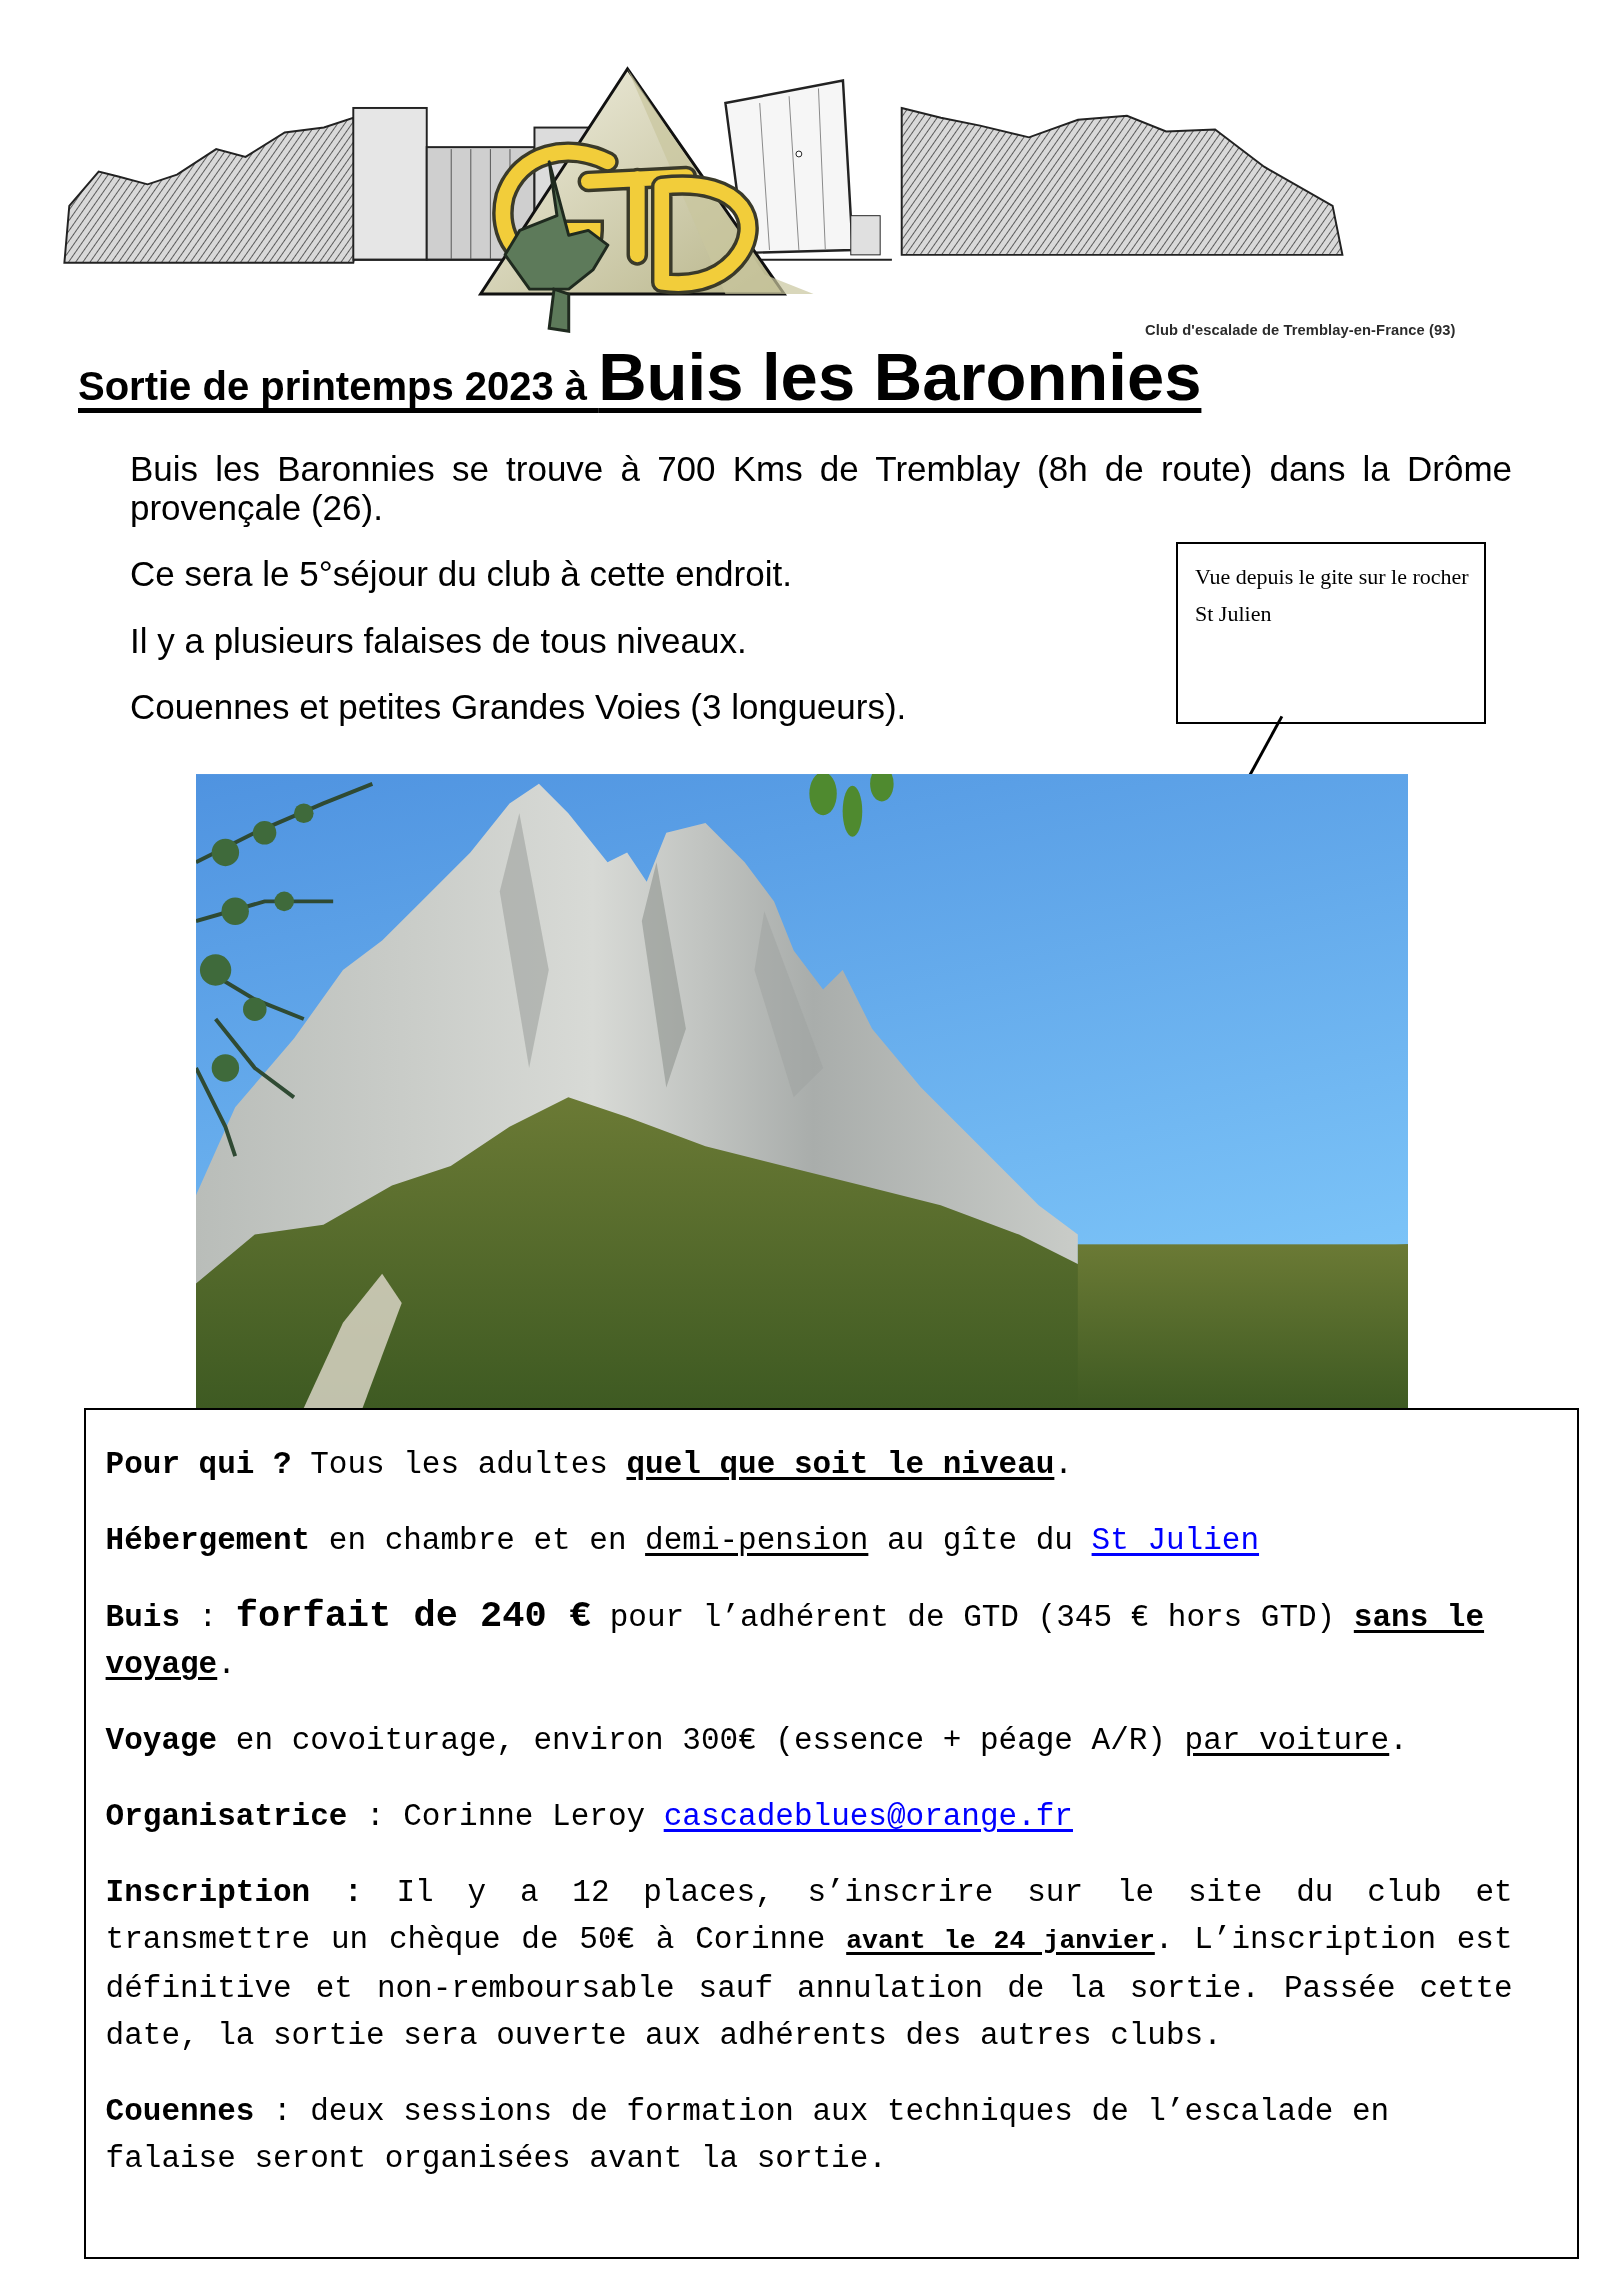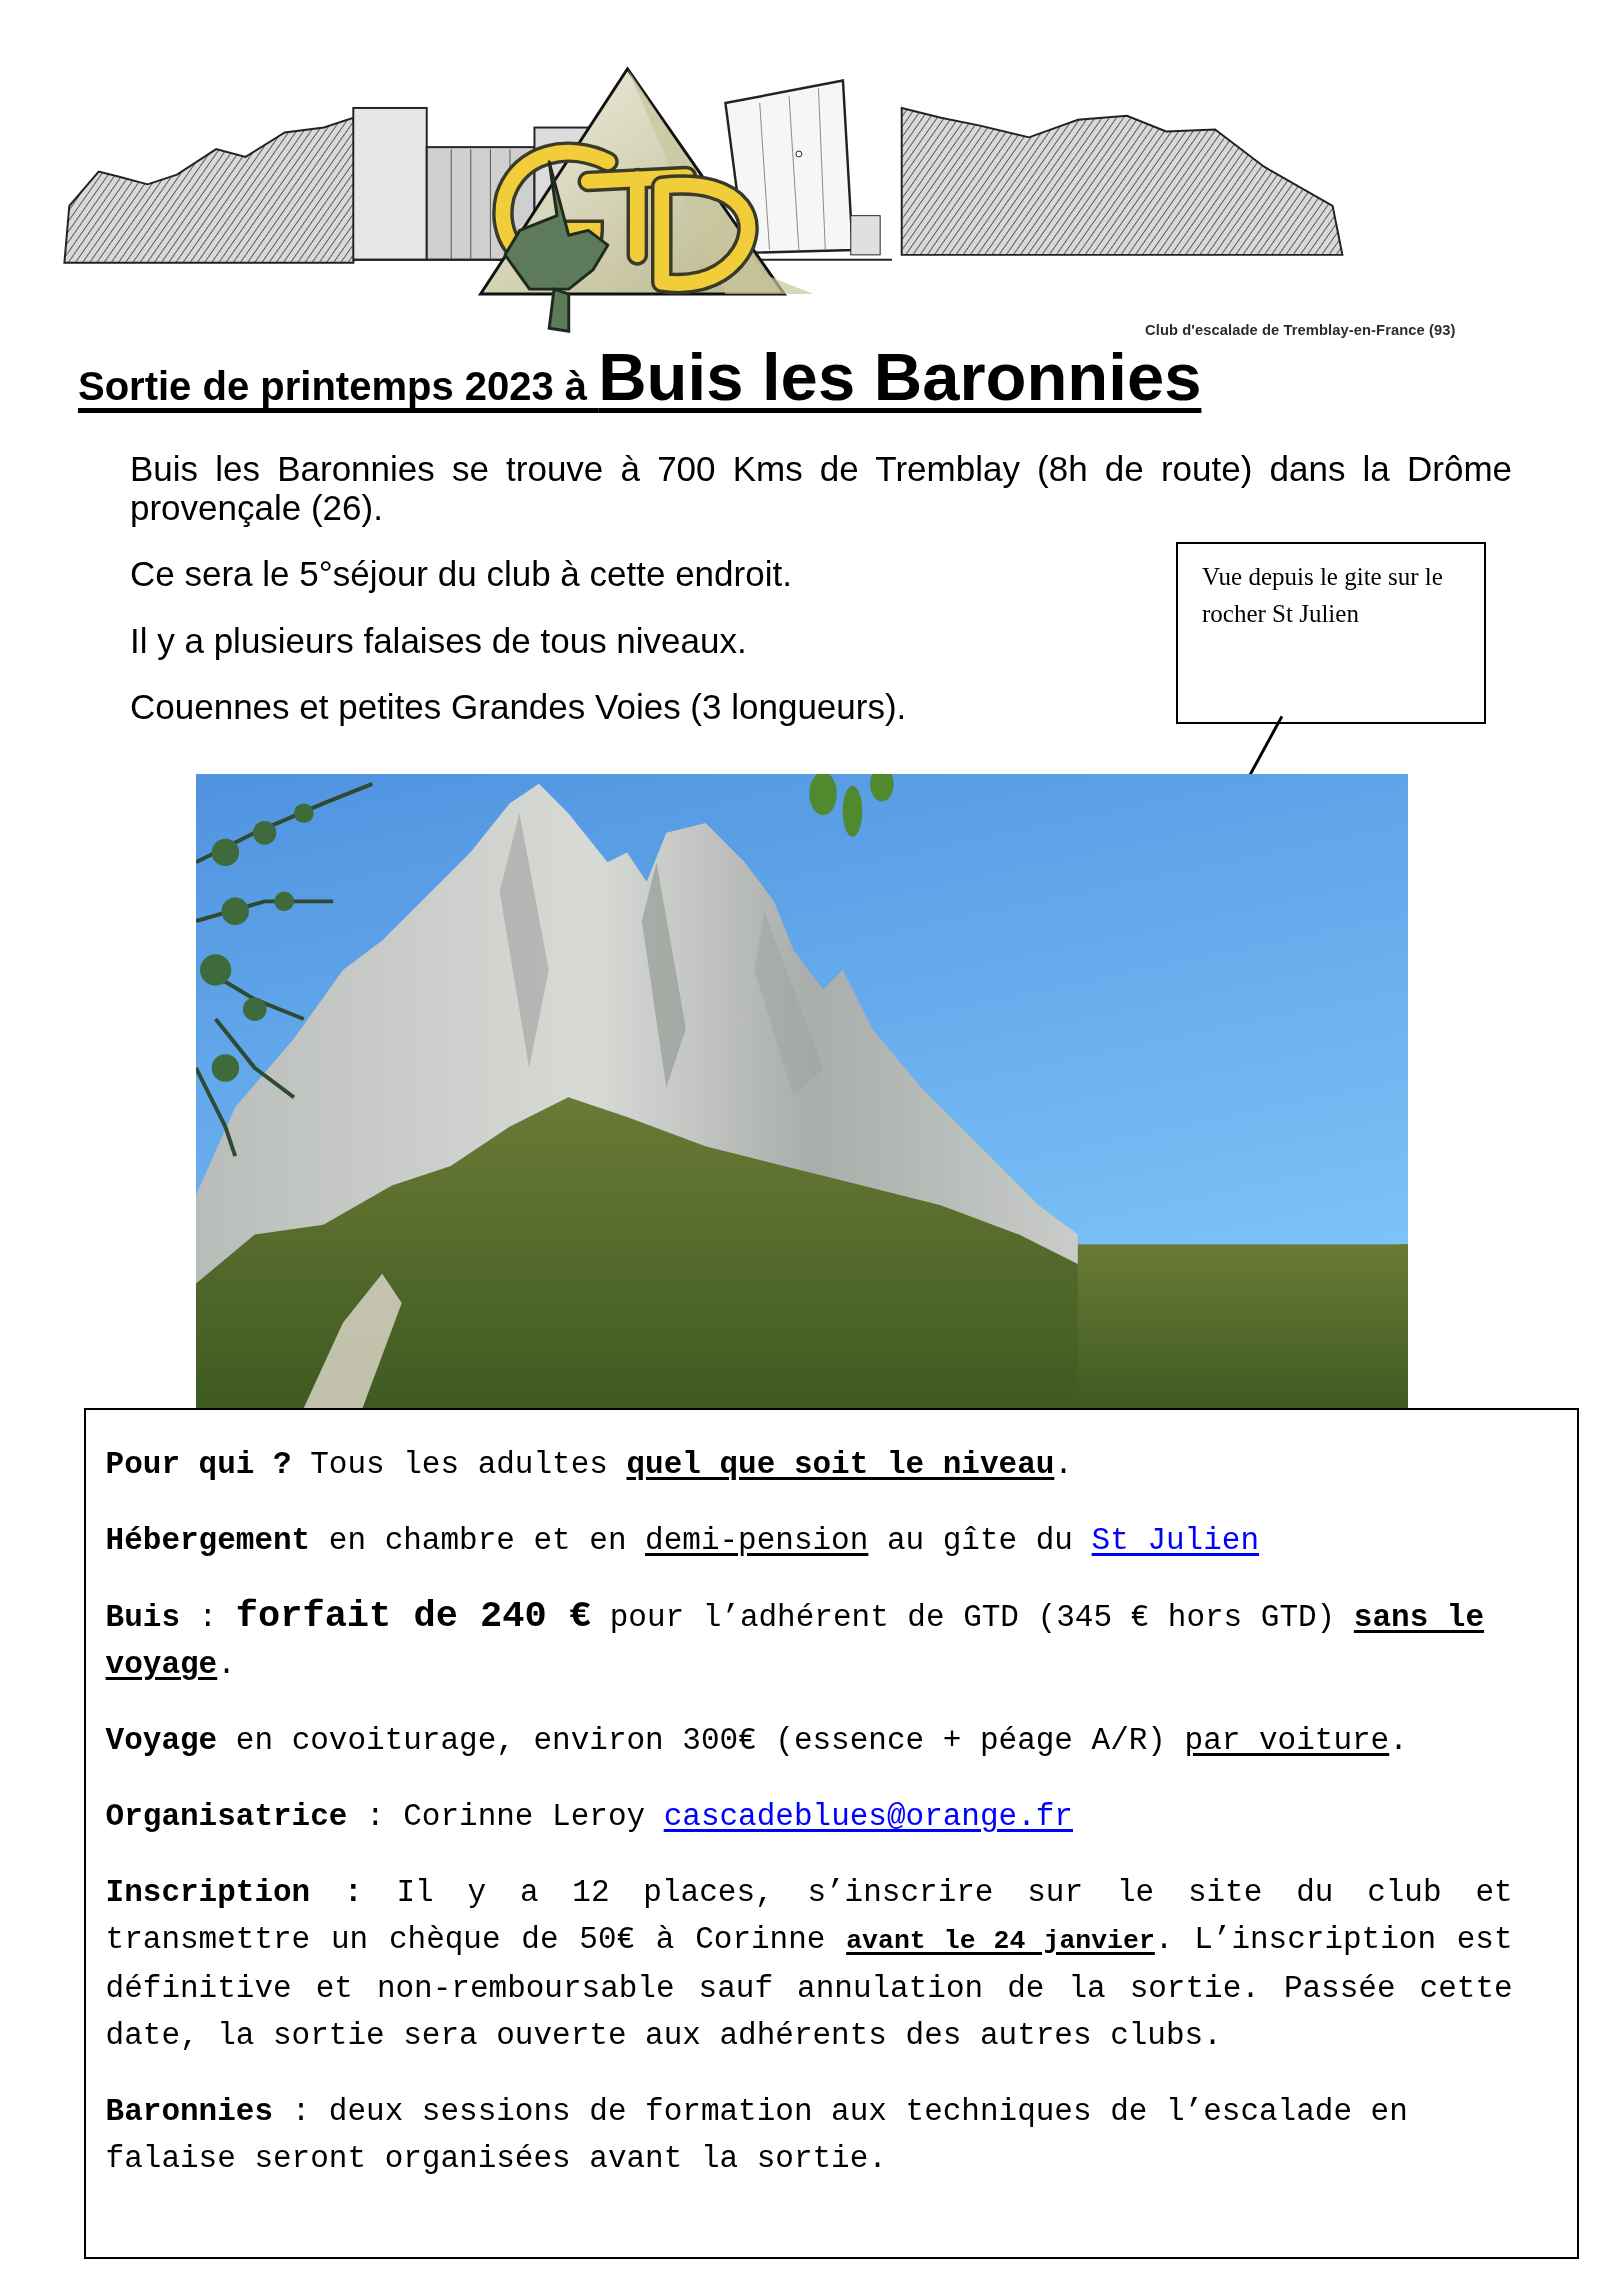--- a/index.html
+++ b/index.html
@@ -18,21 +18,21 @@
   
   .intro { position:absolute; left:130px; top:449px; width:1382px; font-size:35px; line-height:39px; }
   .intro p { margin:0; }
   .intro .p1 { text-align:justify; text-align-last:left; width:1382px; }
   .intro .p2 { margin-top:27.4px; }
   .intro .p3 { margin-top:27.4px; }
   .intro .p4 { margin-top:27.4px; }
 
   
   .callout { position:absolute; left:1176px; top:542px; width:310px; height:182px; border:2.9px solid #000; box-sizing:border-box; background:#fff; }
-  .callout-text { position:absolute; left:24px; top:13.7px; font-family:"Liberation Serif", serif; font-size:25px; line-height:37px; width:284px; }
+  .callout-text { position:absolute; left:17px; top:13.7px; font-family:"Liberation Serif", serif; font-size:22px; line-height:37px; width:284px; }
   .arrow { position:absolute; left:0; top:0; pointer-events:none; }
 
   
   .photo { position:absolute; left:196px; top:774px; width:1212px; height:634px; overflow:hidden; }
 
   
   .info { position:absolute; left:84px; top:1408px; width:1495px; height:851px; border:2.9px solid #000; box-sizing:border-box;font-family:Liberation Mono, monospace; }
   .info-inner { position:absolute; left:19.6px; top:31px; width:1407px; font-size:31px; line-height:47px; }
   .info-inner p { margin:0 0 29px 0; }
   .info-inner b { font-weight:bold; }
@@ -189,17 +189,17 @@
     <p>
       <b>Voyage</b><span> en covoiturage, environ 300€ (essence + péage A/R) </span><span class="u">par voiture</span><span>.</span>
     </p>
     <p>
       <b>Organisatrice</b><span> : Corinne Leroy </span><a class="link">cascadeblues@orange.fr</a>
     </p>
     <p class="justify">
       <b>Inscription :</b><span> Il y a 12 places, s’inscrire sur le site du club et transmettre un chèque de 50€ à Corinne </span><span class="small-bold u">avant le 24 janvier</span><span>. L’inscription est définitive et non-remboursable sauf annulation de la sortie. Passée cette date, la sortie sera ouverte aux adhérents des autres clubs.</span>
     </p>
     <p style="margin-bottom:0;">
-      <b>Baronnies</b><span> : deux sessions de formation aux techniques de l’escalade en falaise seront organisées avant la sortie.</span>
+      <b>Couennes</b><span> : deux sessions de formation aux techniques de l’escalade en falaise seront organisées avant la sortie.</span>
     </p>
   </div>
 </div>
 
 
 </body></html>

